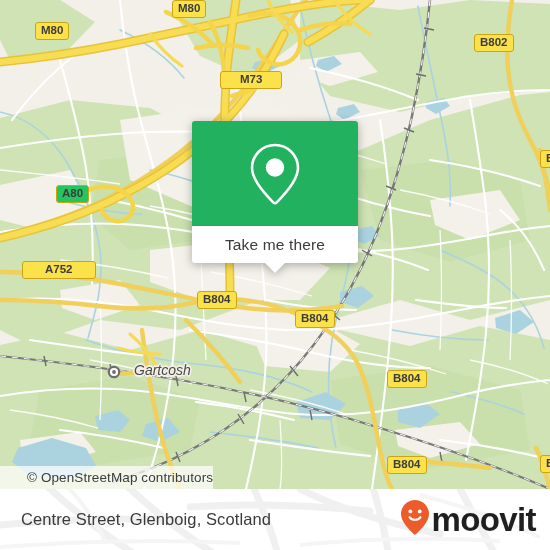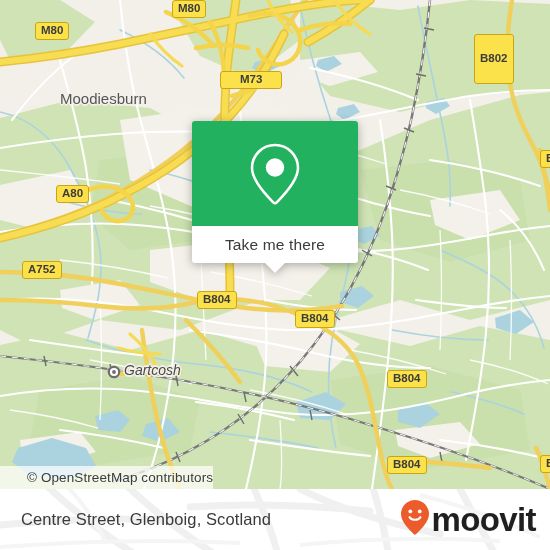--- a/index.html
+++ b/index.html
@@ -345,53 +345,48 @@
         </g>
 
         <g>
           <circle cx="114" cy="372" r="5.2" fill="#ffffff" stroke="#6e6e6e" stroke-width="2.2"></circle>
           <circle cx="114" cy="372" r="1.9" fill="#6e6e6e"></circle>
         </g>
 
       </g>
     </svg>
 
-    <div style="position:absolute;left:60px;top:90px;font-size:15px;color:#555;
-                text-shadow:1.6px 0 #f3f0ea,-1.6px 0 #f3f0ea,0 1.6px #f3f0ea,0 -1.6px #f3f0ea,
-                1px 1px #f3f0ea,-1px -1px #f3f0ea,1px -1px #f3f0ea,-1px 1px #f3f0ea;white-space:nowrap;">
-      <span>Moodiesburn</span>
-    </div>
-    <div style="position:absolute;left:124px;top:362px;font-size:14px;font-style:italic;color:#4a4a4a;
+    <div style="position:absolute;left:134px;top:362px;font-size:14px;font-style:italic;color:#4a4a4a;
                 text-shadow:1.6px 0 #f3f0ea,-1.6px 0 #f3f0ea,0 1.6px #f3f0ea,0 -1.6px #f3f0ea,
                 1px 1px #f3f0ea,-1px -1px #f3f0ea,1px -1px #f3f0ea,-1px 1px #f3f0ea;white-space:nowrap;">
       <span>Gartcosh</span>
     </div>
 
     <div style="position:absolute;left:172px;top:0px;background:#fbe24b;border:1.6px solid #c9a516;border-radius:3px;
                 padding:0 5px;height:16px;line-height:15px;font-size:11.5px;font-weight:bold;color:#3c3c3c;">
       <span>M80</span>
     </div>
     <div style="position:absolute;left:35px;top:22px;background:#fbe24b;border:1.6px solid #c9a516;border-radius:3px;
                 padding:0 5px;height:16px;line-height:15px;font-size:11.5px;font-weight:bold;color:#3c3c3c;">
       <span>M80</span>
     </div>
     <div style="position:absolute;left:220px;top:71px;background:#fbe24b;border:1.6px solid #c9a516;border-radius:3px;
                 padding:0 19px;height:16px;line-height:15px;font-size:11.5px;font-weight:bold;color:#3c3c3c;">
       <span>M73</span>
     </div>
     <div style="position:absolute;left:474px;top:34px;background:#fbe24b;border:1.6px solid #c9a516;border-radius:3px;
-                padding:16px 5px;height:16px;line-height:15px;font-size:11.5px;font-weight:bold;color:#3c3c3c;">
+                padding:0 5px;height:16px;line-height:15px;font-size:11.5px;font-weight:bold;color:#3c3c3c;">
       <span>B802</span>
     </div>
-    <div style="position:absolute;left:56px;top:185px;background:#fde047;border:1.6px solid #c9a516;border-radius:3px;
+    <div style="position:absolute;left:56px;top:185px;background:#22c55e;border:1.6px solid #c9a516;border-radius:3px;
                 padding:0 5px;height:16px;line-height:15px;font-size:11.5px;font-weight:bold;color:#3c3c3c;">
       <span>A80</span>
     </div>
     <div style="position:absolute;left:22px;top:261px;background:#fbe24b;border:1.6px solid #c9a516;border-radius:3px;
-                padding:0 5px;height:16px;line-height:15px;font-size:11.5px;font-weight:bold;color:#3c3c3c;">
+                padding:0 22px;height:16px;line-height:15px;font-size:11.5px;font-weight:bold;color:#3c3c3c;">
       <span>A752</span>
     </div>
     <div style="position:absolute;left:197px;top:291px;background:#fbe24b;border:1.6px solid #c9a516;border-radius:3px;
                 padding:0 5px;height:16px;line-height:15px;font-size:11.5px;font-weight:bold;color:#3c3c3c;">
       <span>B804</span>
     </div>
     <div style="position:absolute;left:295px;top:310px;background:#fbe24b;border:1.6px solid #c9a516;border-radius:3px;
                 padding:0 5px;height:16px;line-height:15px;font-size:11.5px;font-weight:bold;color:#3c3c3c;">
       <span>B804</span>
     </div>

